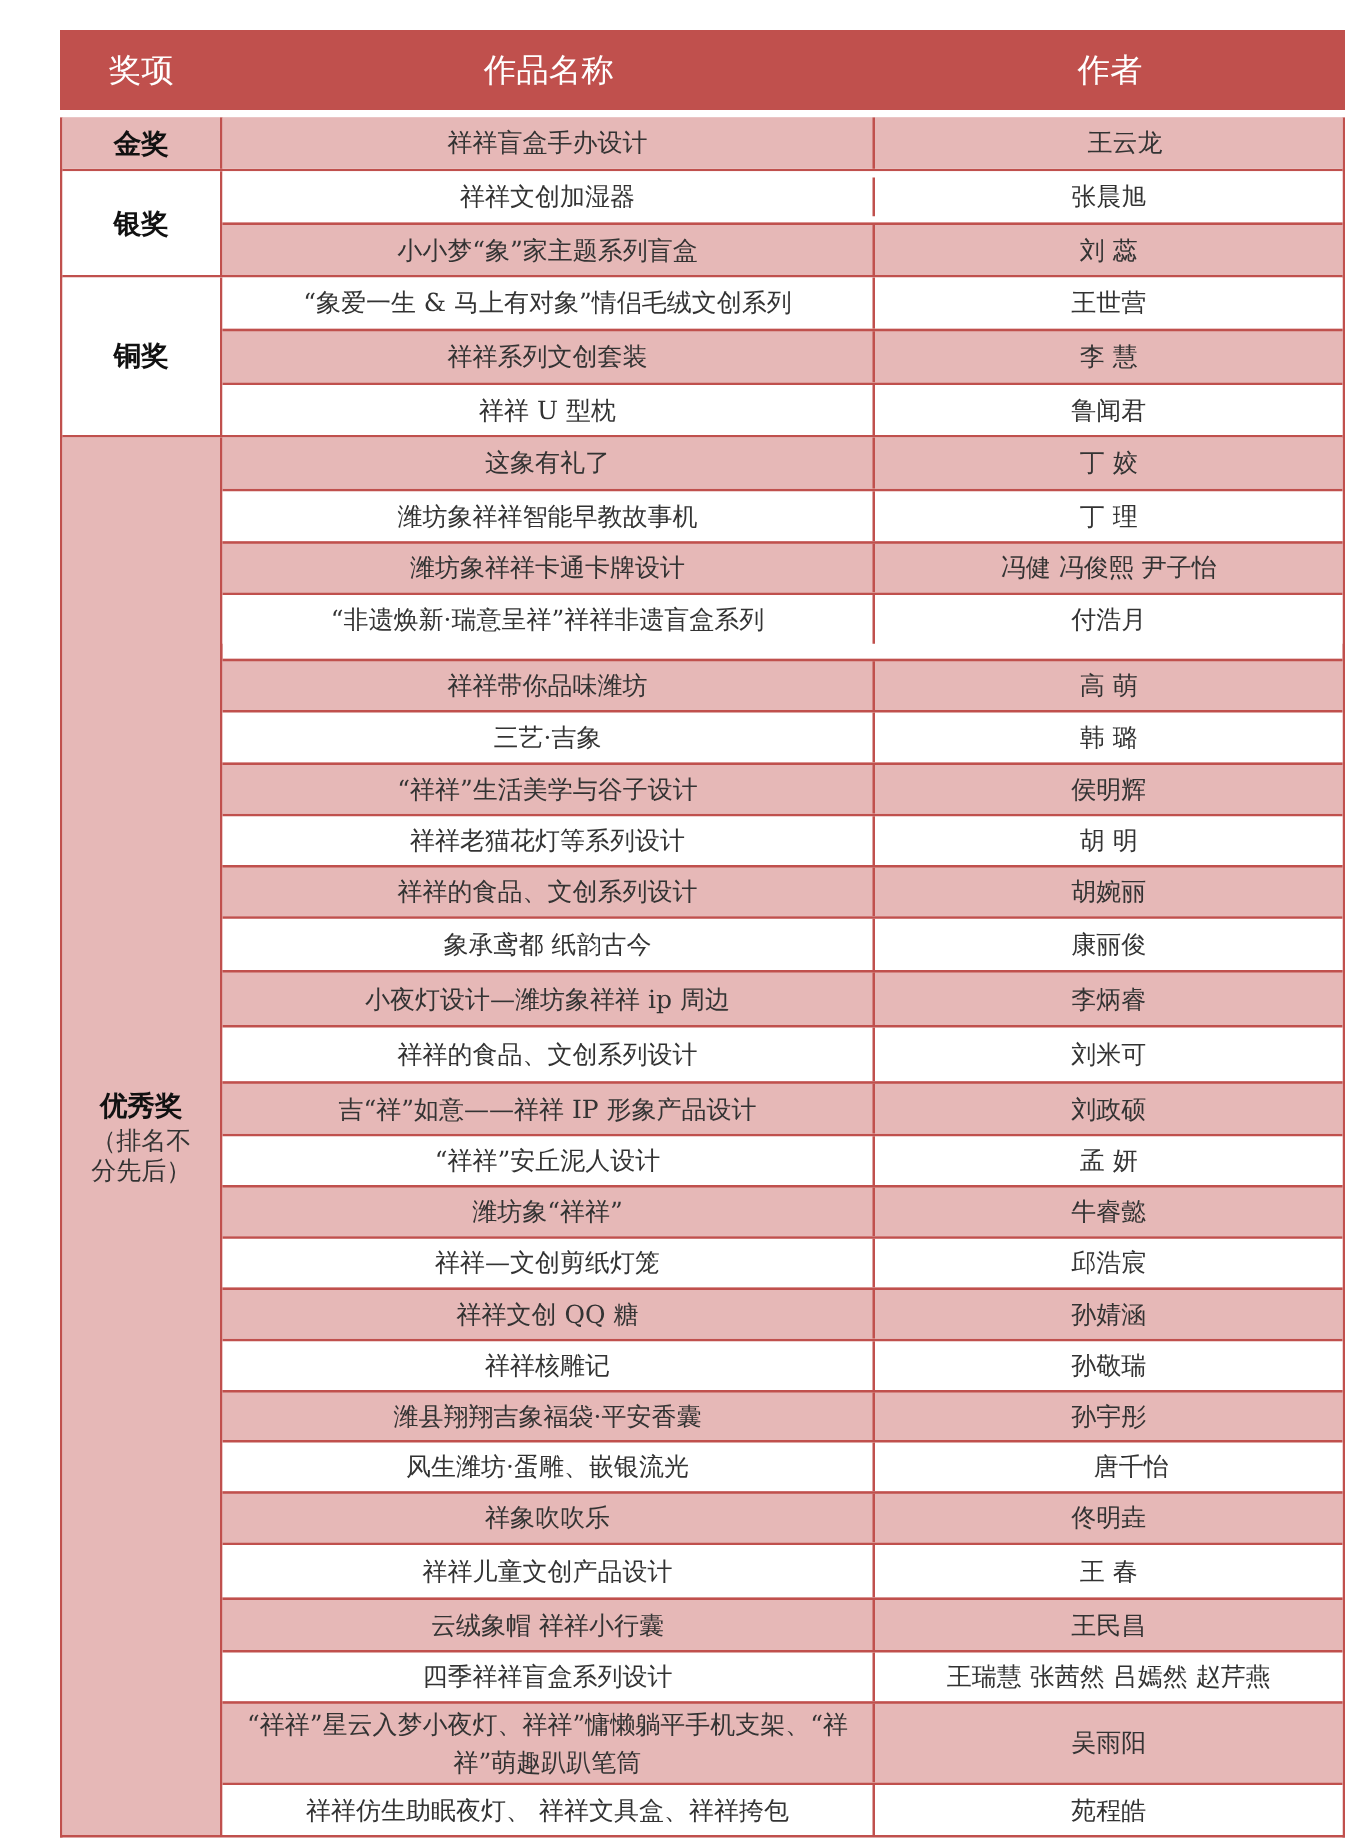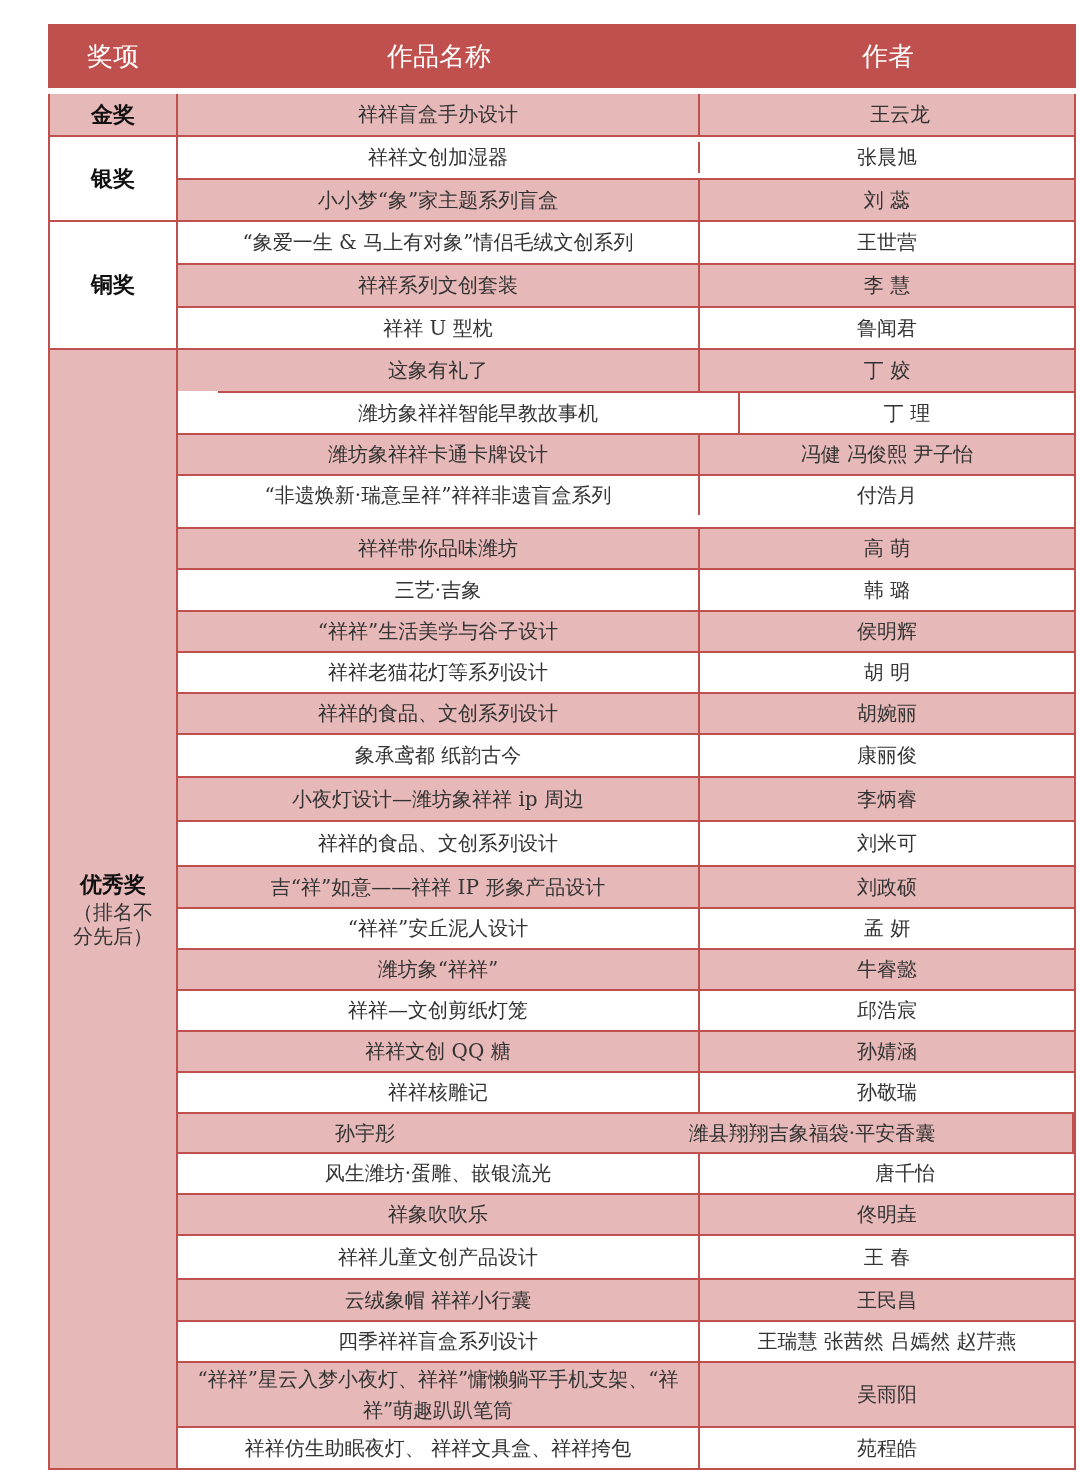--- a/index.html
+++ b/index.html
@@ -85,21 +85,21 @@
       <div class="group">
         <div class="award-cell pink">
           <div class="award-name">优秀奖</div>
           <div class="award-note">（排名不分先后）</div>
         </div>
         <div class="rows">
           <div class="row pink" style="height: 41px;">
             <div class="cell work">这象有礼了</div>
             <div class="cell author">丁 姣</div>
           </div>
-          <div class="row white" style="height: 42px; margin-left: 40px;">
+          <div class="row white" style="height: 42px;">
             <div class="cell work">潍坊象祥祥智能早教故事机</div>
             <div class="cell author">丁 理</div>
           </div>
           <div class="row pink" style="height: 41px;">
             <div class="cell work">潍坊象祥祥卡通卡牌设计</div>
             <div class="cell author">冯健  冯俊熙  尹子怡</div>
           </div>
           <div class="row white" style="height: 41px;">
             <div class="cell work">“非遗焕新·瑞意呈祥”祥祥非遗盲盒系列</div>
             <div class="cell author">付浩月</div>
@@ -154,22 +154,22 @@
           </div>
           <div class="row pink" style="height: 41px;">
             <div class="cell work">祥祥文创 QQ 糖</div>
             <div class="cell author">孙婧涵</div>
           </div>
           <div class="row white" style="height: 41px;">
             <div class="cell work">祥祥核雕记</div>
             <div class="cell author">孙敬瑞</div>
           </div>
           <div class="row pink" style="height: 40px;">
+            <div class="cell work">潍县翔翔吉象福袋·平安香囊</div>
             <div class="cell author">孙宇彤</div>
-            <div class="cell work">潍县翔翔吉象福袋·平安香囊</div>
           </div>
           <div class="row white" style="height: 41px; gap: 36px;">
             <div class="cell work">风生潍坊·蛋雕、嵌银流光</div>
             <div class="cell author">唐千怡</div>
           </div>
           <div class="row pink" style="height: 41px;">
             <div class="cell work">祥象吹吹乐</div>
             <div class="cell author">佟明垚</div>
           </div>
           <div class="row white" style="height: 44px;">

